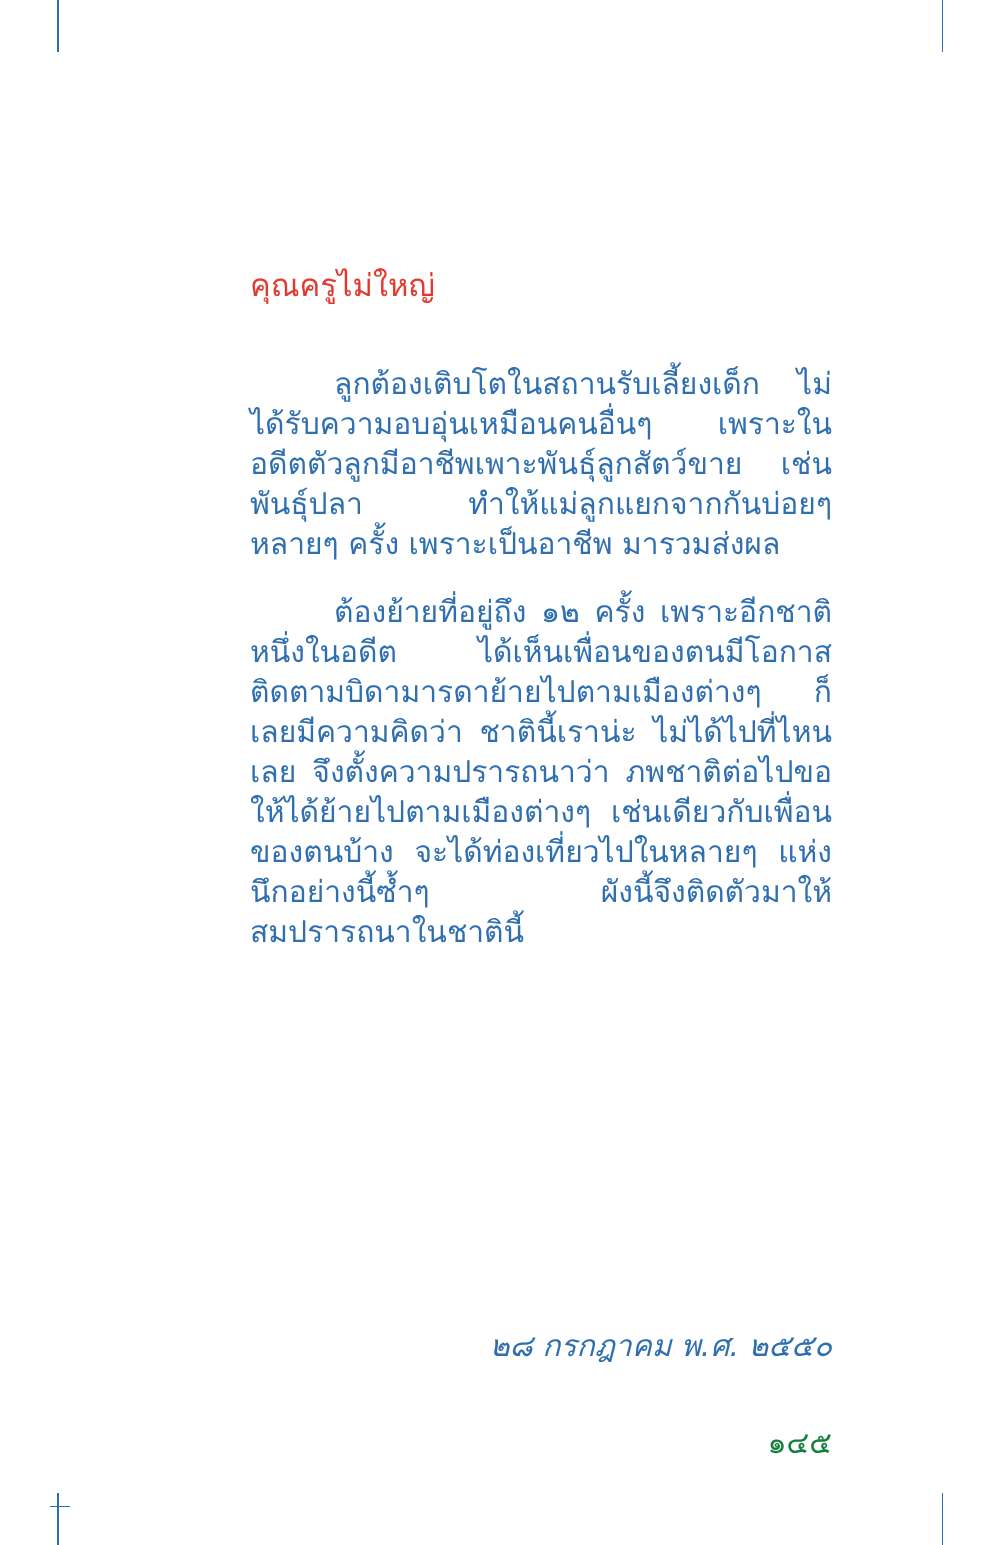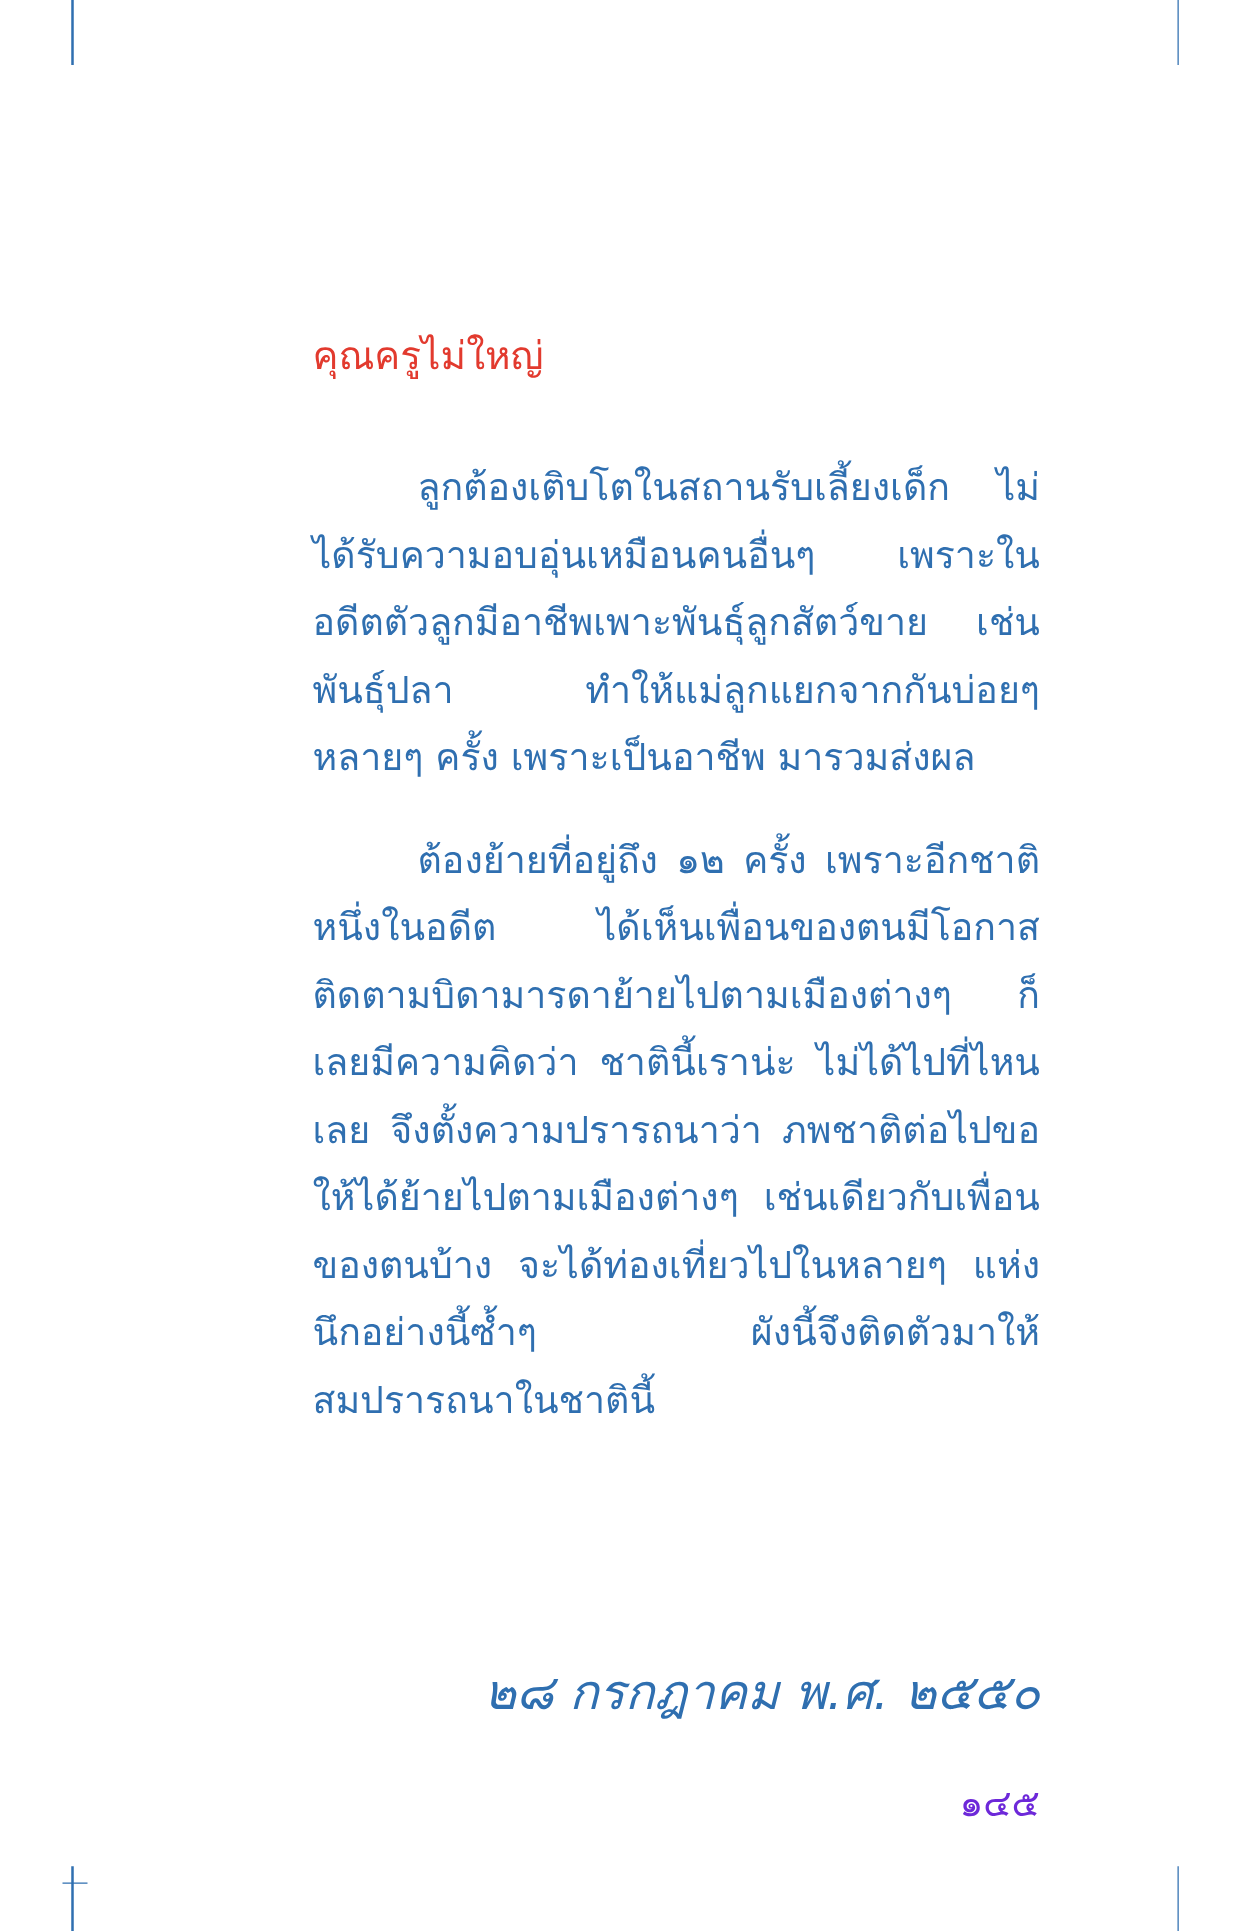--- a/index.html
+++ b/index.html
@@ -61,51 +61,51 @@
     white-space: nowrap;
   }
 
   .body-text {
     position: absolute;
     top: 340px;
     left: 0;
     width: 582px;
     color: #2f6fb0;
     font-size: 30px;
-    line-height: 54px;
+    line-height: 40px;
   }
 
   .para {
     margin: 0 0 28px 0;
     text-align: justify;
     text-justify: inter-word;
     text-indent: 84px;
   }
   .para:last-of-type { margin-bottom: 0; }
 
   
 
   .date-line {
     position: absolute;
     top: 1298px;
     left: 0;
     width: 582px;
     text-align: right;
     color: #2f6fb0;
-    font-size: 39px;
+    font-size: 30px;
     font-style: italic;
   }
 
   .folio {
     position: absolute;
     top: 1395px;
     left: 0;
     width: 582px;
     text-align: right;
-    color: #6d28d9;
+    color: #15803d;
     font-size: 30px;
   }
 </style>
 </head>
 <body>
 
 <div class="crop crop-tl">
   <div class="v"></div>
 </div>
 <div class="crop crop-tr">

